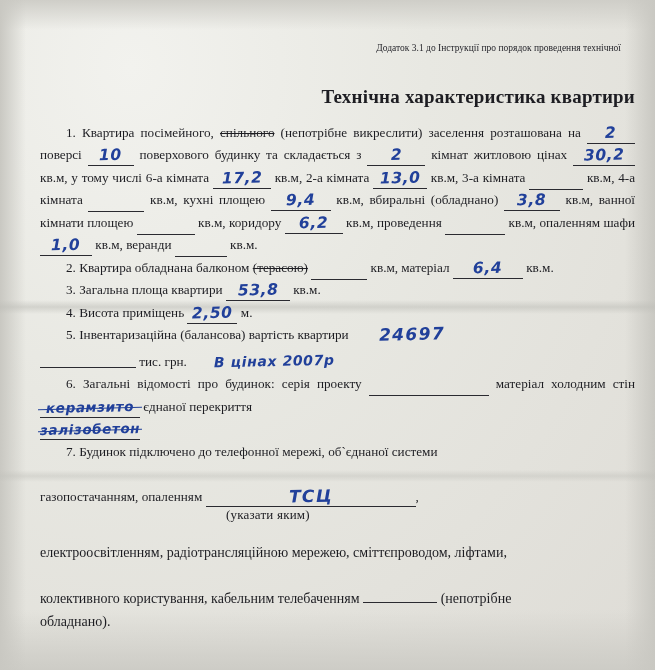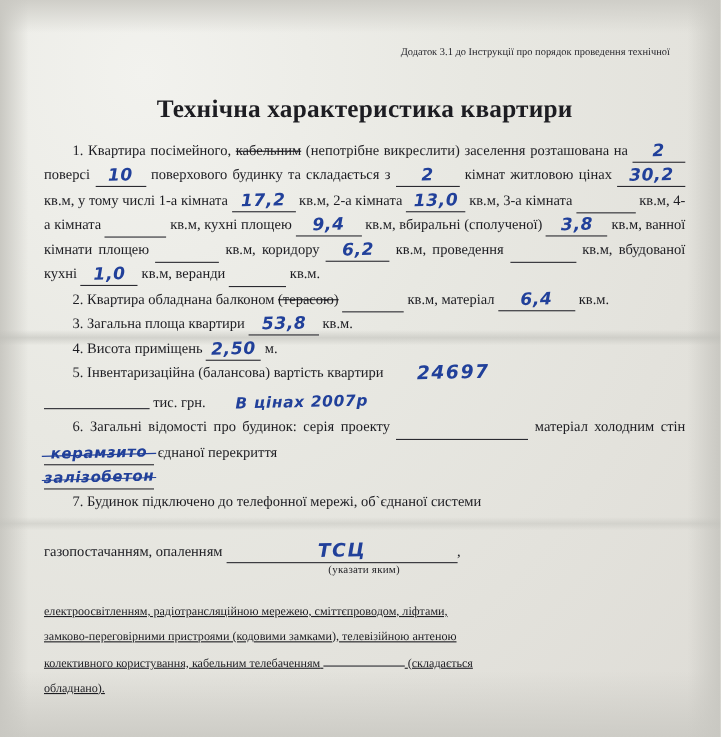--- a/index.html
+++ b/index.html
@@ -36,37 +36,37 @@
   .crease.v4 { right: 0; top: 0; width: 30px; height: 670px;
     background: linear-gradient(270deg, #c9c8c2 0%, rgba(226,226,220,0) 100%); }
   .crease.h1 { left: 0; top: 300px; width: 655px; height: 14px;
     background: linear-gradient(180deg, rgba(200,200,194,0) 0%, rgba(190,190,184,.55) 50%, rgba(200,200,194,0) 100%); }
   .crease.h2 { left: 0; top: 470px; width: 655px; height: 12px;
     background: linear-gradient(180deg, rgba(200,200,194,0) 0%, rgba(193,193,187,.45) 50%, rgba(200,200,194,0) 100%); }
 
   .content {
     position: relative;
     z-index: 3;
-    padding: 42px 32px 0 40px;
+    padding: 42px 20px 0 40px;
     color: #1d1d22;
   }
 
   .hdr-note {
     text-align: right;
     font-size: 9.5px;
     line-height: 1.45;
     color: #26262c;
     margin: 0 14px 0 0;
     font-family: "Liberation Serif", serif;
   }
   .hdr-note div { white-space: nowrap; }
 
   h1.title {
-    text-align: center;
-    font-size: 23px;
+    text-align: right;
+    font-size: 19px;
     font-weight: bold;
     margin: 30px 0 14px 0;
     letter-spacing: .2px;
   }
 
   p.para {
     font-size: 13.2px;
     line-height: 22.5px;
     margin: 0;
     text-align: justify;
@@ -98,33 +98,32 @@
     position: relative;
     top: 2px;
   }
   .fill > .hw { position: relative; top: -1px; }
 
   .blank { display: inline-block; border-bottom: 1px solid #2a2a30; height: 14px; vertical-align: baseline; }
 
   .strike { text-decoration: line-through; text-decoration-thickness: 1px; }
 
   .small-note {
-    font-size: 10px;
-    text-align: center;
+    font-size: 13px;
+    text-align: left;
     display: block;
     margin-top: -4px;
     letter-spacing: .2px;
   }
 
   .tail-para {
     margin-top: 14px;
-    font-size: 11px;
+    font-size: 14px;
     line-height: 23px;
     text-align: justify;
-    text-decoration: underline;
   }
   .scribble-over {
     position: relative;
   }
   .scribble-over::after {
     content: "";
     position: absolute;
     left: -2px; right: -2px; top: 50%;
     height: 1px;
     background: #21409a;
@@ -146,53 +145,53 @@
 
     <div class="hdr-note">
       <div>Додаток 3.1 до Інструкції про порядок проведення технічної</div>
     </div>
 
     <h1 class="title">Технічна характеристика квартири</h1>
 
     <p class="para">
       <span class="indent"></span><span>1.</span>
       <span>Квартира посімейного,</span>
-      <span class="strike">кабельним</span>
+      <span class="strike">спільного</span>
       <span>(непотрібне викреслити) заселення</span>
       <span>розташована на</span>
       <span class="fill" style="width:48px"><span class="hw lg">2</span></span>
       <span>поверсі</span>
       <span class="fill" style="width:46px"><span class="hw lg">10</span></span>
       <span>поверхового будинку та складається</span>
       <span>з</span>
       <span class="fill" style="width:58px"><span class="hw lg">2</span></span>
       <span>кімнат житловою цінах</span>
       <span class="fill" style="width:62px"><span class="hw lg">30,2</span></span>
       <span>кв.м,  у  тому  числі</span>
-      <span>1-а кімната</span>
+      <span>6-а кімната</span>
       <span class="fill" style="width:58px"><span class="hw lg">17,2</span></span>
       <span>кв.м,  2-а кімната</span>
       <span class="fill" style="width:54px"><span class="hw lg">13,0</span></span>
       <span>кв.м,  3-а кімната</span>
       <span class="fill" style="width:54px"><span class="hw lg"></span></span>
       <span>кв.м,</span>
       <span>4-а кімната</span>
       <span class="fill" style="width:56px"><span class="hw lg"></span></span>
       <span>кв.м,   кухні площею</span>
       <span class="fill" style="width:60px"><span class="hw lg">9,4</span></span>
-      <span>кв.м, вбиральні (сполученої)</span>
+      <span>кв.м, вбиральні (обладнано)</span>
       <span class="fill" style="width:56px"><span class="hw lg">3,8</span></span>
       <span>кв.м, ванної кімнати площею</span>
       <span class="fill" style="width:58px"><span class="hw lg"></span></span>
       <span>кв.м, коридору</span>
       <span class="fill" style="width:58px"><span class="hw lg">6,2</span></span>
       <span>кв.м,</span>
       <span>проведення</span>
       <span class="fill" style="width:60px"><span class="hw lg"></span></span>
-      <span>кв.м, вбудованої кухні</span>
+      <span>кв.м, опаленням шафи</span>
       <span class="fill" style="width:52px"><span class="hw lg">1,0</span></span>
       <span>кв.м, веранди</span>
       <span class="fill" style="width:52px"><span class="hw lg"></span></span>
       <span>кв.м.</span>
     </p>
 
     <p class="para">
       <span class="indent"></span><span>2.</span>
       <span>Квартира  обладнана  балконом</span>
       <span class="strike">(терасою)</span>
@@ -243,21 +242,21 @@
       <span class="indent"></span><span>7.</span>
       <span>Будинок  підключено  до  телефонної  мережі,  об`єднаної  системи</span><br>
       <br>
       <span>газопостачанням, опаленням</span>
       <span class="fill" style="width:210px"><span class="hw big">ТСЦ</span></span><span>,</span>
       <span class="small-note" style="width:210px;margin-left:186px">(указати яким)</span>
     </p>
 
     <p class="tail-para">
       <span>електроосвітленням,  радіотрансляційною  мережею,  сміттєпроводом,  ліфтами,</span><br>
-      <span>замково-переговірними  пристроями  (кодовими  замками),  телевізійною  антеною</span><br>
+      <br>
       <span>колективного  користування,  кабельним  телебаченням</span>
       <span class="blank" style="width:74px"></span>
-      <span>(складається</span><br>
+      <span>(непотрібне</span><br>
       <span>обладнано).</span>
     </p>
 
   </div>
 </div>
 
 </body></html>

